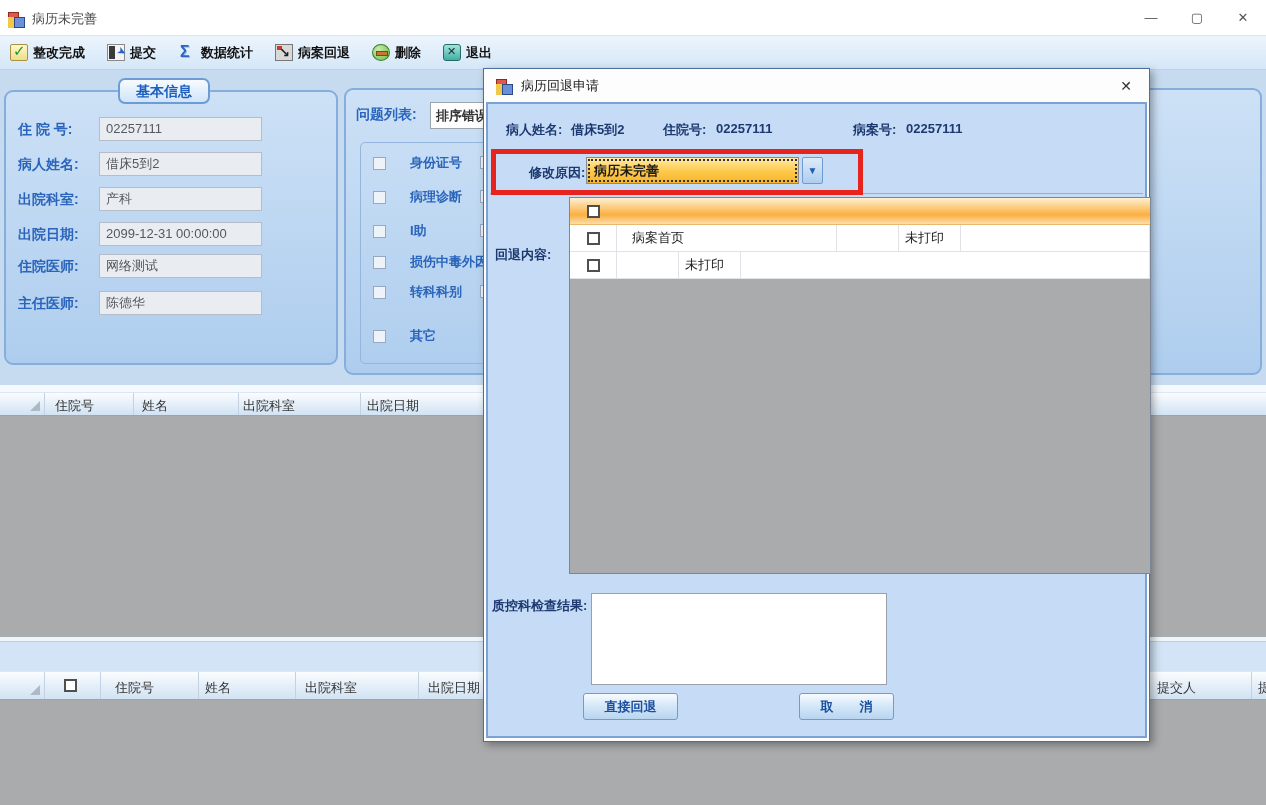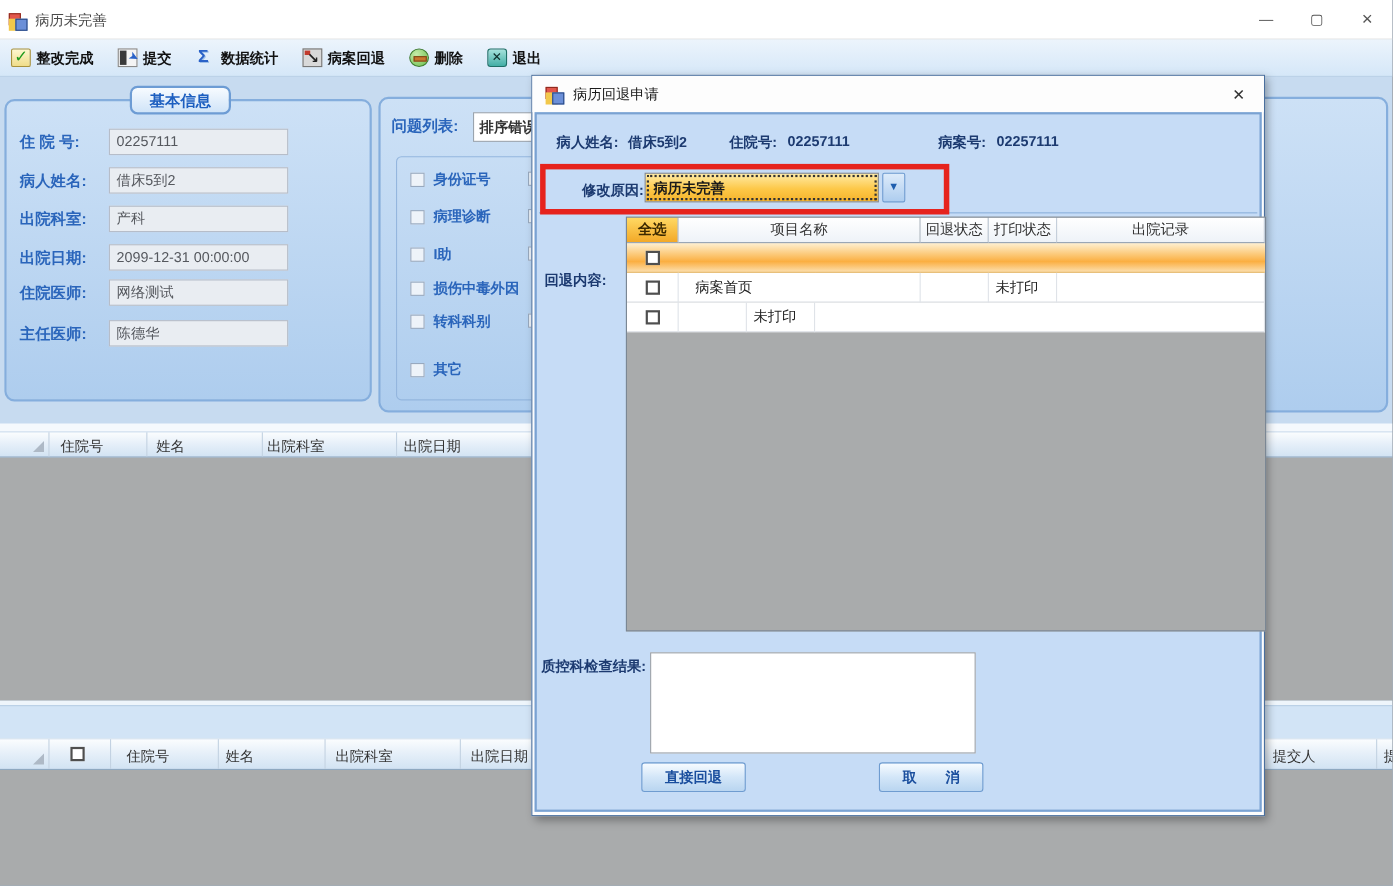--- a/index.html
+++ b/index.html
@@ -43,21 +43,21 @@
        color:#1d5fc0;font-weight:bold;font-size:14px;z-index:2;}
   .fldlabel{color:#2a65bb;font-weight:bold;font-size:14px;}
   .fldbox{background:#e9edf2;border:1px solid #b6bdc9;height:24px;line-height:22px;padding-left:6px;color:#55585e;width:163px;}
 
   .problem-panel{left:344px;top:88px;width:918px;height:287px;}
   .prob-list-box{left:84px;top:12px;width:150px;height:27px;background:#fff;border:1px solid #9aa4ae;
                  line-height:25px;padding-left:5px;color:#333;font-weight:bold;}
   .groupbox{left:14px;top:52px;width:600px;height:222px;border:1px solid #94b6de;border-radius:5px;}
   .cb{display:inline-block;width:13px;height:13px;background:#eef3f9;border:1px solid #98a9bf;vertical-align:middle;}
   .cbw{display:inline-block;width:13px;height:13px;background:#ffffff;border:2px solid #4f4f4f;}
-  .probrow{position:absolute;left:12px;height:18px;display:flex;align-items:center;gap:8px;}
+  .probrow{position:absolute;left:12px;height:18px;display:flex;align-items:center;gap:24px;}
   .problabel{color:#2a65bb;font-weight:bold;}
   .cb2{position:absolute;left:107px;top:2px;}
 
   
   .gridhead{background:linear-gradient(#fbfdfe,#e7f0f9 45%,#d2e3f3);border-bottom:1px solid #8fa8c0;border-top:1px solid #dbe7f2;}
   .vsep{position:absolute;top:0;bottom:0;width:1px;background:#c3d2e2;}
   .hcoltxt{position:absolute;top:4px;color:#333;}
   .tri{position:absolute;left:0;top:0;bottom:0;width:44px;}
   .tri::after{content:"";position:absolute;right:4px;bottom:4px;border-left:10px solid transparent;border-bottom:10px solid #aeb9c6;}
   .graybody{background:#a9abac;}
@@ -243,27 +243,20 @@
 
       <div class="dlg-sep"></div>
 
       <span class="abs dlg-label" style="left:18px;top:60px;margin-left:23px;">修改原因:</span>
       <div class="abs combo">病历未完善</div>
       <div class="abs combobtn">▼</div>
       <div class="abs redbox"></div>
 
       <span class="abs dlg-label" style="left:7px;top:142px;">回退内容:</span>
       <div class="abs dlg-table">
-        <div class="dt-head">
-          <div class="dt-hcell orange hc0">全选</div>
-          <div class="dt-hcell hc1">项目名称</div>
-          <div class="dt-hcell hc2">回退状态</div>
-          <div class="dt-hcell hc3">打印状态</div>
-          <div class="dt-hcell hc4">出院记录</div>
-        </div>
         <div class="dt-row selected">
           <div class="dt-cell c0">
               <span class="cbw"></span>
             </div>
           <div class="dt-cell c2"></div>
           <div class="dt-cell c3"></div>
           <div class="dt-cell c4"></div>
         </div>
         <div class="dt-row">
           <div class="dt-cell c0">

